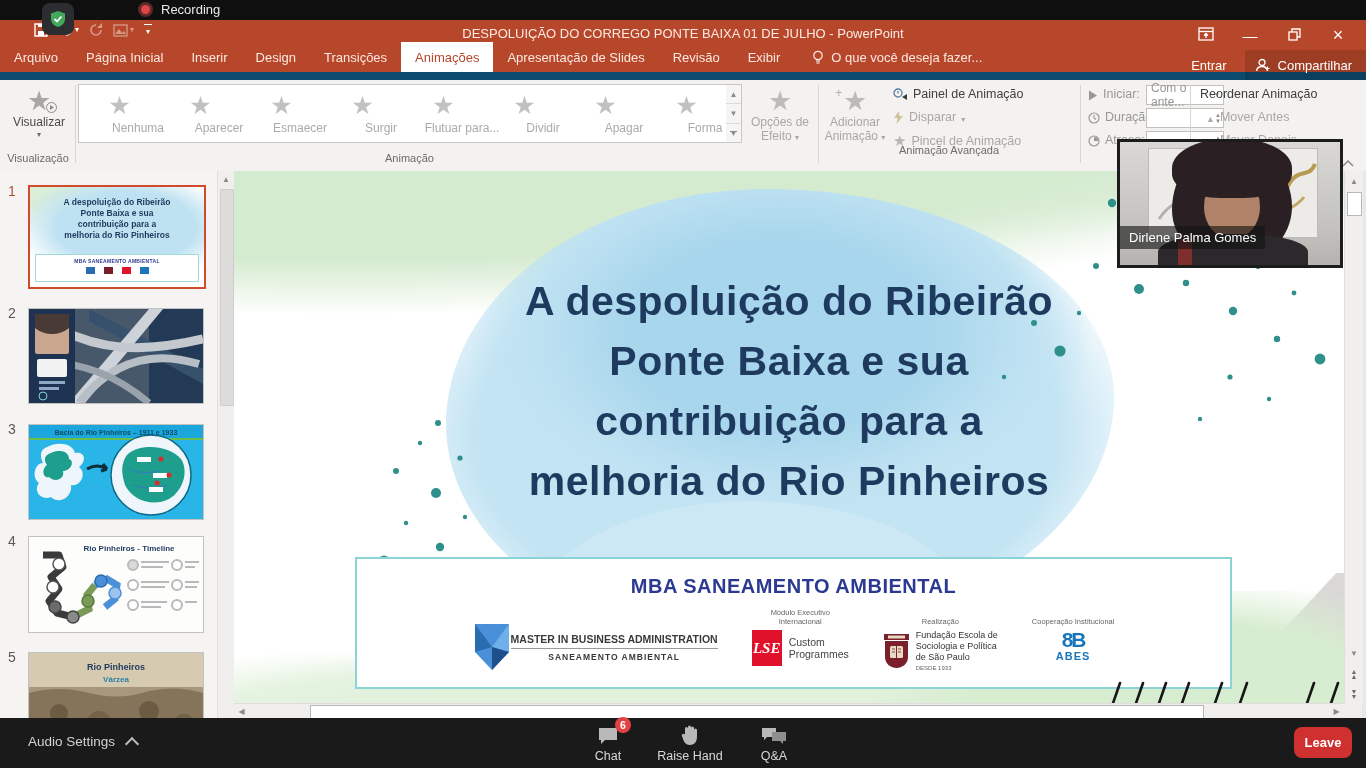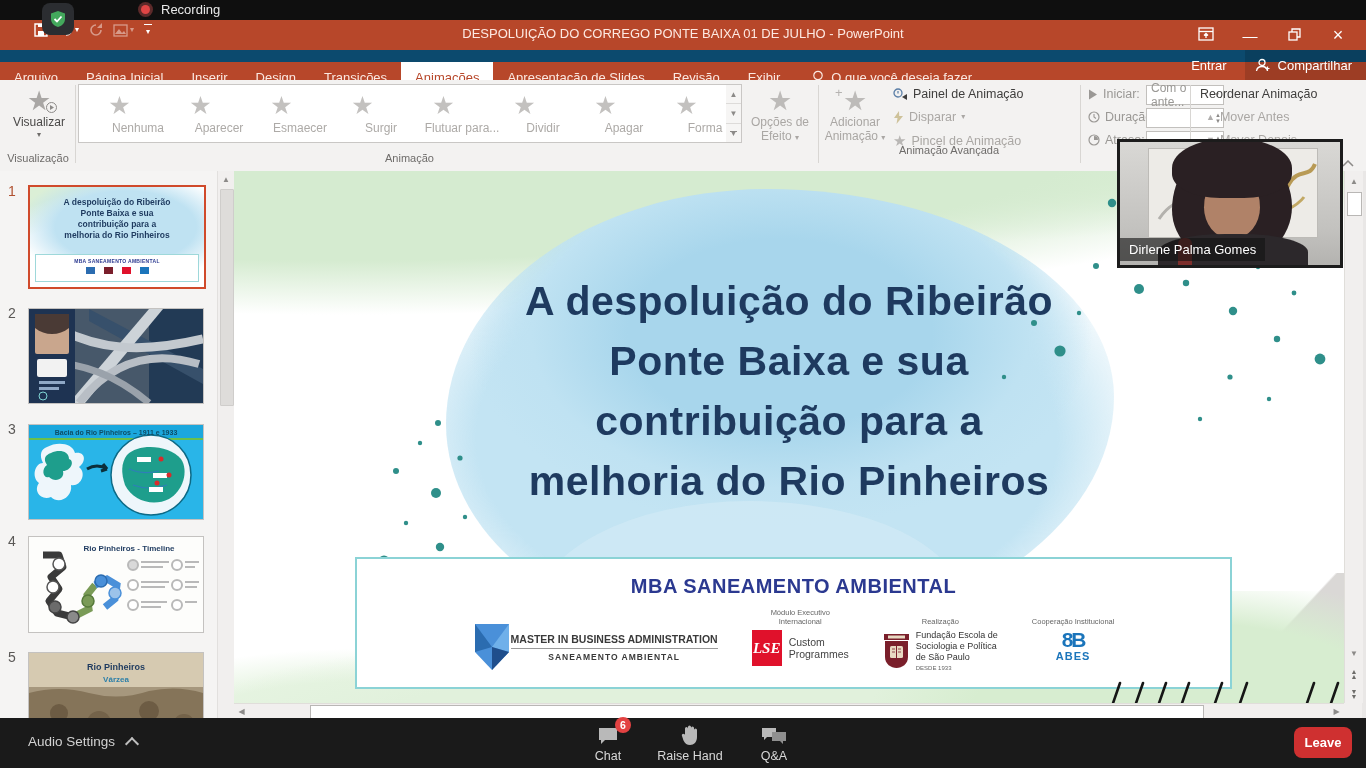--- a/index.html
+++ b/index.html
@@ -17,21 +17,21 @@
   
   .titlebar{left:0;top:20px;width:1366px;height:30px;background:#B7472A;}
   .qat{left:34px;top:23px;display:flex;align-items:center;gap:10px;color:#fff;}
   .qat svg{display:block;}
   .dim{opacity:.45;}
   .arrow-sm{font-size:8px;color:#fff;line-height:1;}
   .win-title{left:0;top:26px;width:1366px;text-align:center;color:#fde9e2;font-size:13px;}
   .win-controls{right:6px;top:20px;display:flex;height:30px;align-items:center;color:#fff;}
   .win-controls .wbtn{width:44px;text-align:center;font-size:15px;}
   
-  .tabrow{left:0;top:62px;width:1366px;height:30px;background:#B7472A;display:flex;align-items:stretch;}
+  .tabrow{left:0;top:42px;width:1366px;height:30px;background:#B7472A;display:flex;align-items:stretch;}
   .tab{color:#fbe8e1;font-size:13px;padding:0 14px;display:flex;align-items:center;}
   .tab.active{background:#fff;color:#B7472A;}
   .tellme{display:flex;align-items:center;gap:7px;color:#fbe8e1;font-size:13px;padding-left:18px;}
   .account{position:absolute;right:0;top:50px;height:30px;display:flex;align-items:center;color:#fff;font-size:13px;}
   .signin{padding:0 18px;}
   .sharebtn{display:flex;align-items:center;gap:7px;background:rgba(0,0,0,.14);height:30px;padding:0 14px 0 10px;}
   
   .ribbon{left:0;top:80px;width:1366px;height:91px;background:#f3f2f1;border-bottom:1px solid #c9c7c5;}
   .grplabel{position:absolute;font-size:11px;color:#6e6c6a;text-align:center;}
   .vsep{position:absolute;top:5px;height:78px;width:1px;background:#d8d6d3;}
@@ -39,21 +39,21 @@
   .bigbtn{position:absolute;display:flex;flex-direction:column;align-items:center;}
   .biglabel{font-size:12px;color:#4a4948;line-height:14px;text-align:center;}
   .dimtext{color:#aaa7a4 !important;}
   .gallery{position:absolute;left:78px;top:4px;width:648px;height:57px;background:#fff;border:1px solid #c9c7c5;display:flex;}
   .gitem{width:81px;display:flex;flex-direction:column;align-items:center;justify-content:center;gap:3px;}
   .gitem .star{font-size:25px;color:#c3c1bf;}
   .gitem .glabel{font-size:12px;color:#adaaa7;white-space:nowrap;margin-left:37px;}
   .gscroll{position:absolute;left:726px;top:4px;width:15px;height:57px;border:1px solid #c9c7c5;border-left:none;background:#f6f5f4;
     display:flex;flex-direction:column;}
   .gsbtn{flex:1;display:flex;align-items:center;justify-content:center;font-size:8px;color:#8c8a88;border-bottom:1px solid #dddbd9;}
-  .smallrow{position:absolute;display:flex;align-items:center;gap:5px;font-size:12.5px;white-space:nowrap;}
+  .smallrow{position:absolute;display:flex;align-items:flex-end;gap:5px;font-size:12.5px;white-space:nowrap;}
   .combo{box-sizing:border-box;background:#fff;border:1px solid #c2c0bd;color:#9a9895;font-size:12px;
     display:flex;align-items:center;justify-content:space-between;padding:0 4px;}
   .spin{box-sizing:border-box;background:#fff;border:1px solid #c2c0bd;display:flex;flex-direction:column;
     align-items:flex-end;justify-content:center;font-size:6px;color:#8c8a88;padding-right:2px;}
   
   .workspace{left:0;top:171px;width:1366px;height:547px;background:#e9e7e6;}
   .thumbpanel{position:absolute;left:0;top:0;width:217px;height:547px;background:#f5f4f3;overflow:hidden;}
   .slidenum{position:absolute;left:8px;font-size:14px;color:#5a5856;}
   .thumb{position:absolute;left:28px;width:174px;background:#fff;border:1px solid #c4c2c0;overflow:hidden;}
   .thumb.sel{border:2px solid #d04a2b;}
@@ -108,21 +108,21 @@
   .corner{position:absolute;left:1344px;top:532px;width:18px;height:15px;background:#f1efee;}
   .dbl{display:flex;flex-direction:column;line-height:5px;font-size:7px;}
   
   .webcam{left:1117px;top:139px;width:226px;height:129px;background:#c6c5c2;border:3px solid #1c1c1c;z-index:50;overflow:hidden;box-sizing:border-box;}
   .wall{position:absolute;left:0;top:0;width:100%;height:100%;background:linear-gradient(180deg,#d9d8d5 0%,#c3c2bf 70%,#b4b3b0 100%);}
   .mapart{position:absolute;left:28px;top:6px;width:168px;height:88px;background:#edebe7;border:1px solid #bdbbb7;}
   .hair{position:absolute;left:52px;top:2px;width:120px;height:120px;background:#2a2023;border-radius:46% 54% 50% 50%/55% 52% 48% 45%;}
   .face{position:absolute;left:84px;top:28px;width:56px;height:68px;background:#b08268;border-radius:50% 50% 45% 45%/55% 55% 45% 45%;}
   .shoulders{position:absolute;left:38px;top:92px;width:150px;height:40px;background:#2c282b;border-radius:45% 45% 0 0;}
   .scarf{position:absolute;left:58px;top:96px;width:14px;height:34px;background:#7d2f2c;border-radius:6px;}
-  .nametag{position:absolute;left:0px;bottom:4px;background:rgba(20,20,20,.62);color:#fff;font-size:13px;padding:4px 9px;}
+  .nametag{position:absolute;left:0px;bottom:16px;background:rgba(20,20,20,.62);color:#fff;font-size:13px;padding:4px 9px;}
   
   .zbar{left:0;top:718px;width:1366px;height:50px;background:#1a1a1a;z-index:60;}
   .audio{position:absolute;left:28px;top:16px;color:#d2d2d2;font-size:13.5px;display:flex;align-items:center;gap:12px;}
   .chev{width:8px;height:8px;border-left:2px solid #bfbfbf;border-top:2px solid #bfbfbf;transform:rotate(45deg);margin-top:4px;}
   .zbtn{position:absolute;top:4px;display:flex;flex-direction:column;align-items:center;gap:3px;color:#d8d8d8;font-size:12.5px;}
   .zicon{position:relative;height:24px;display:flex;align-items:flex-end;}
   .badge{position:absolute;right:-12px;top:-5px;min-width:12px;height:16px;padding:0 2px;background:#e34242;border-radius:9px;
      color:#fff;font-size:10.5px;font-weight:bold;display:flex;align-items:center;justify-content:center;}
   .leave{position:absolute;right:14px;top:9px;width:58px;height:31px;background:#cf3030;border-radius:8px;color:#fff;
      font-size:13px;font-weight:bold;display:flex;align-items:center;justify-content:center;}

